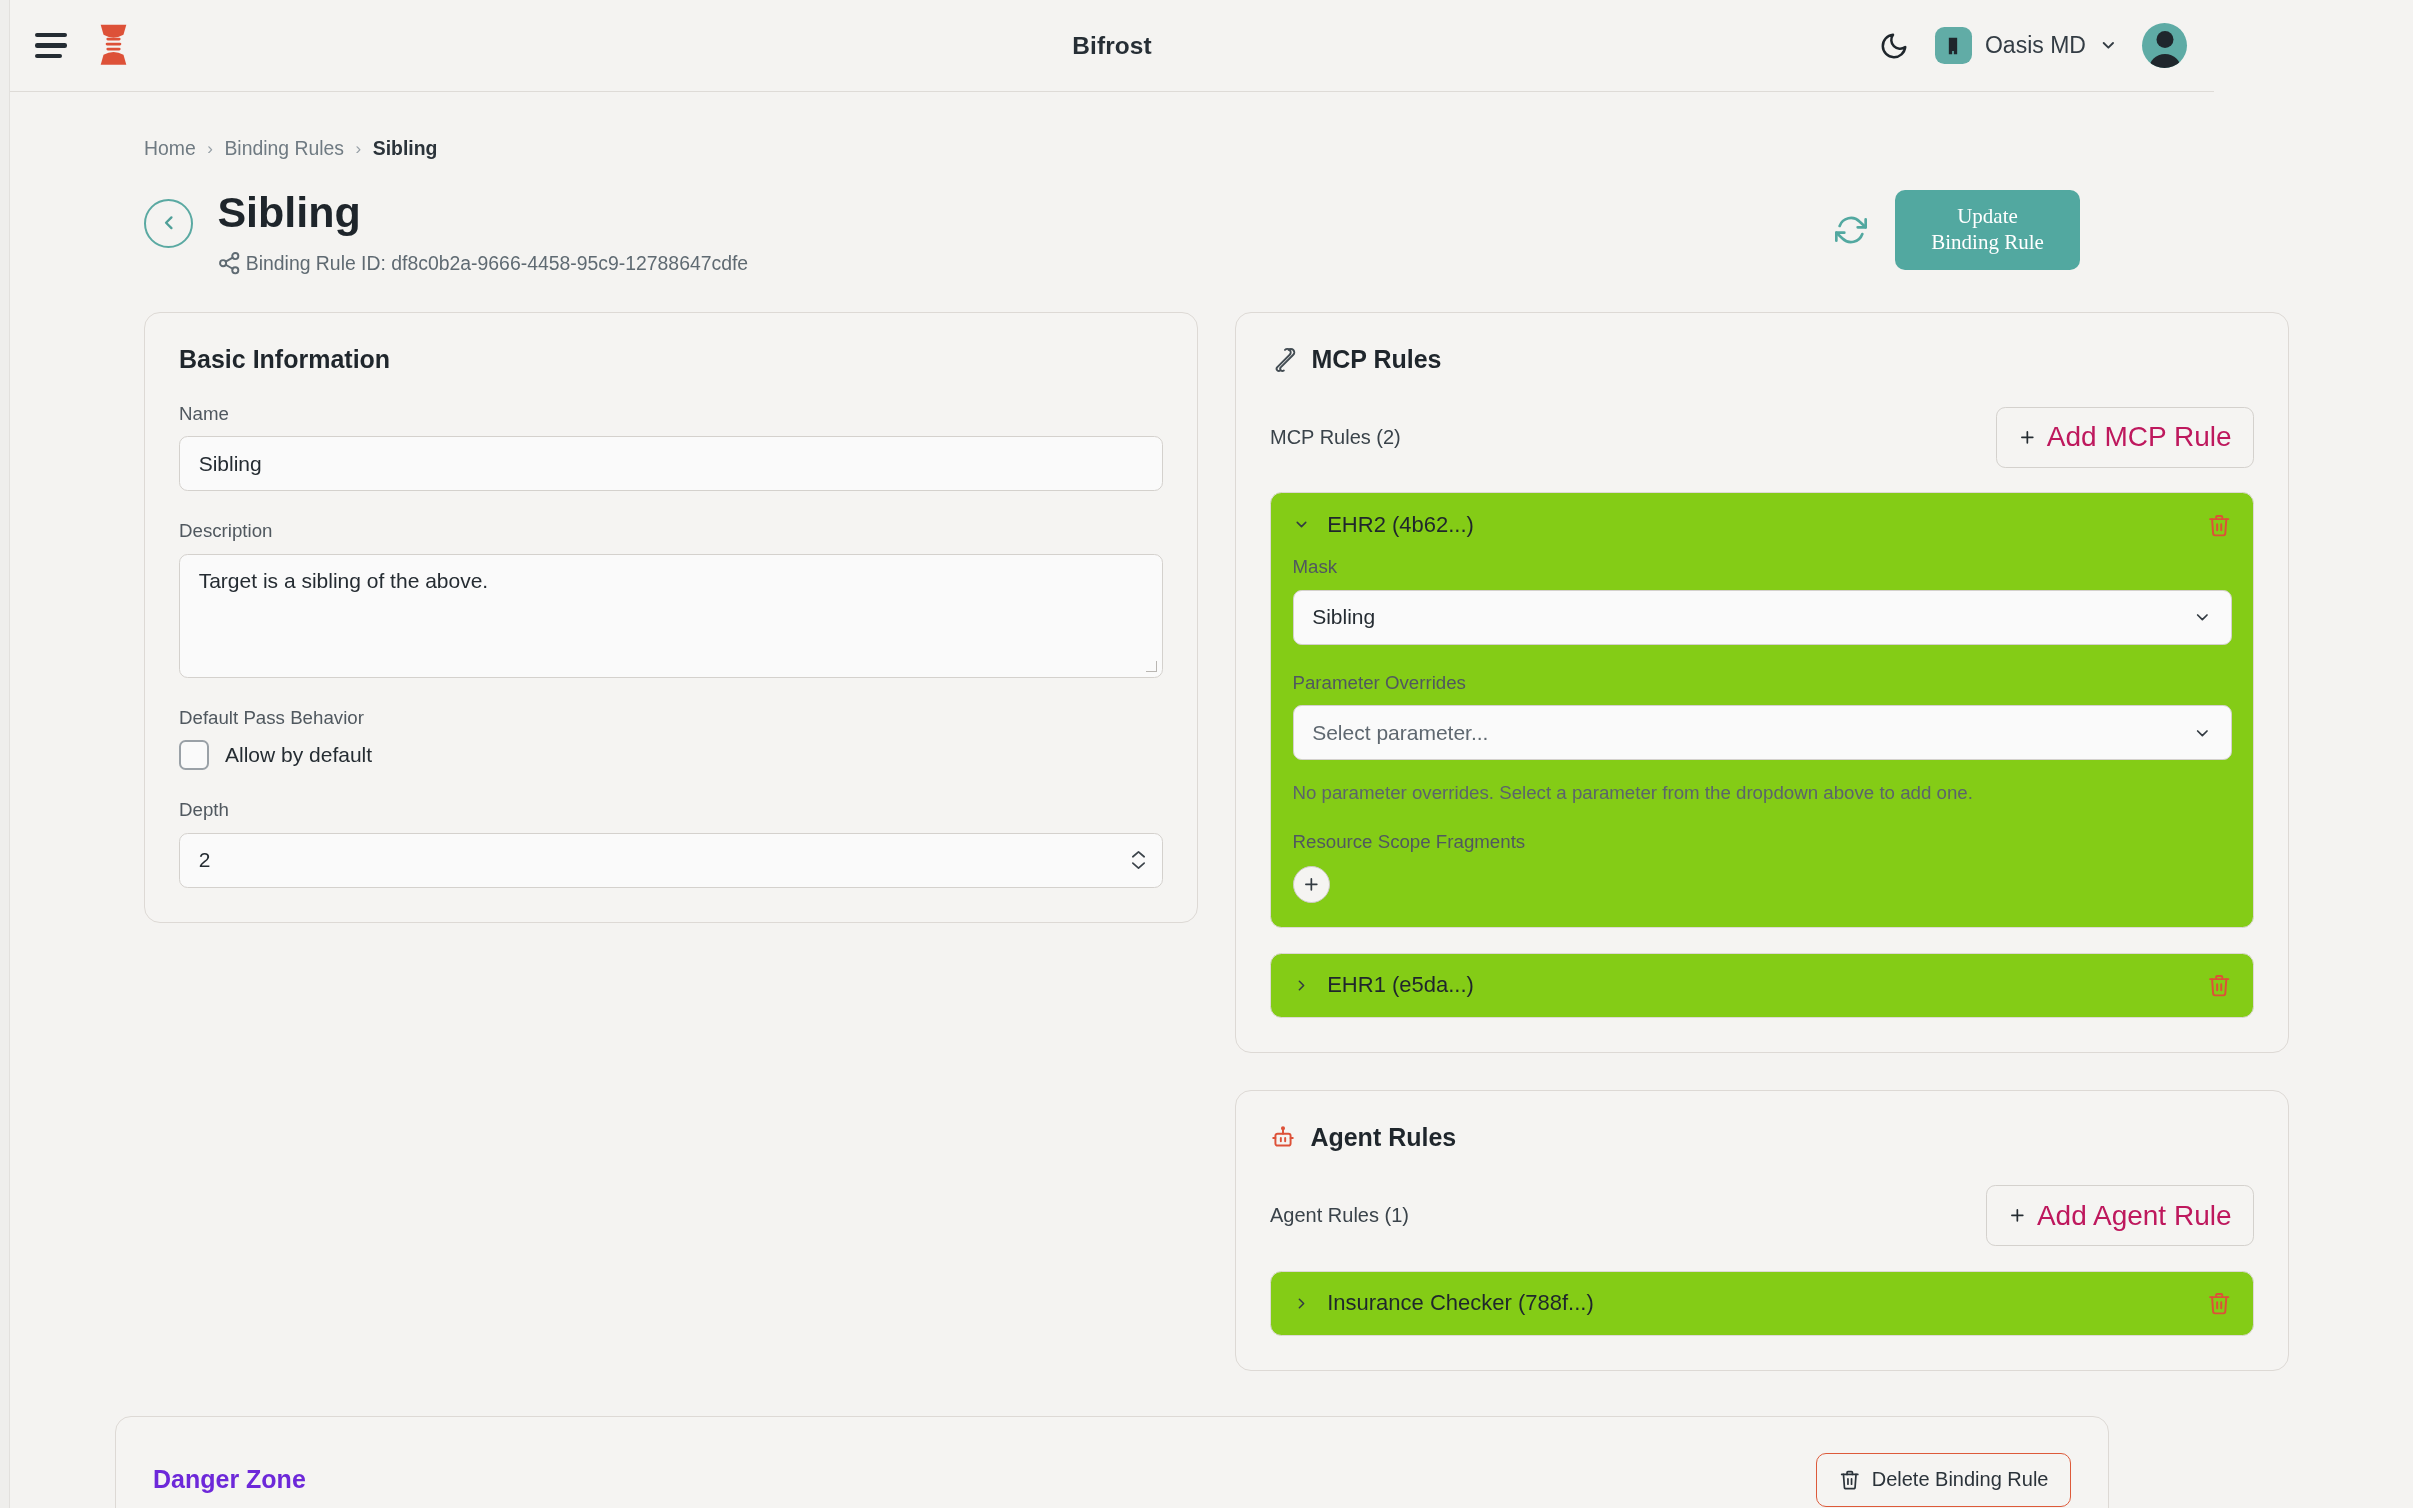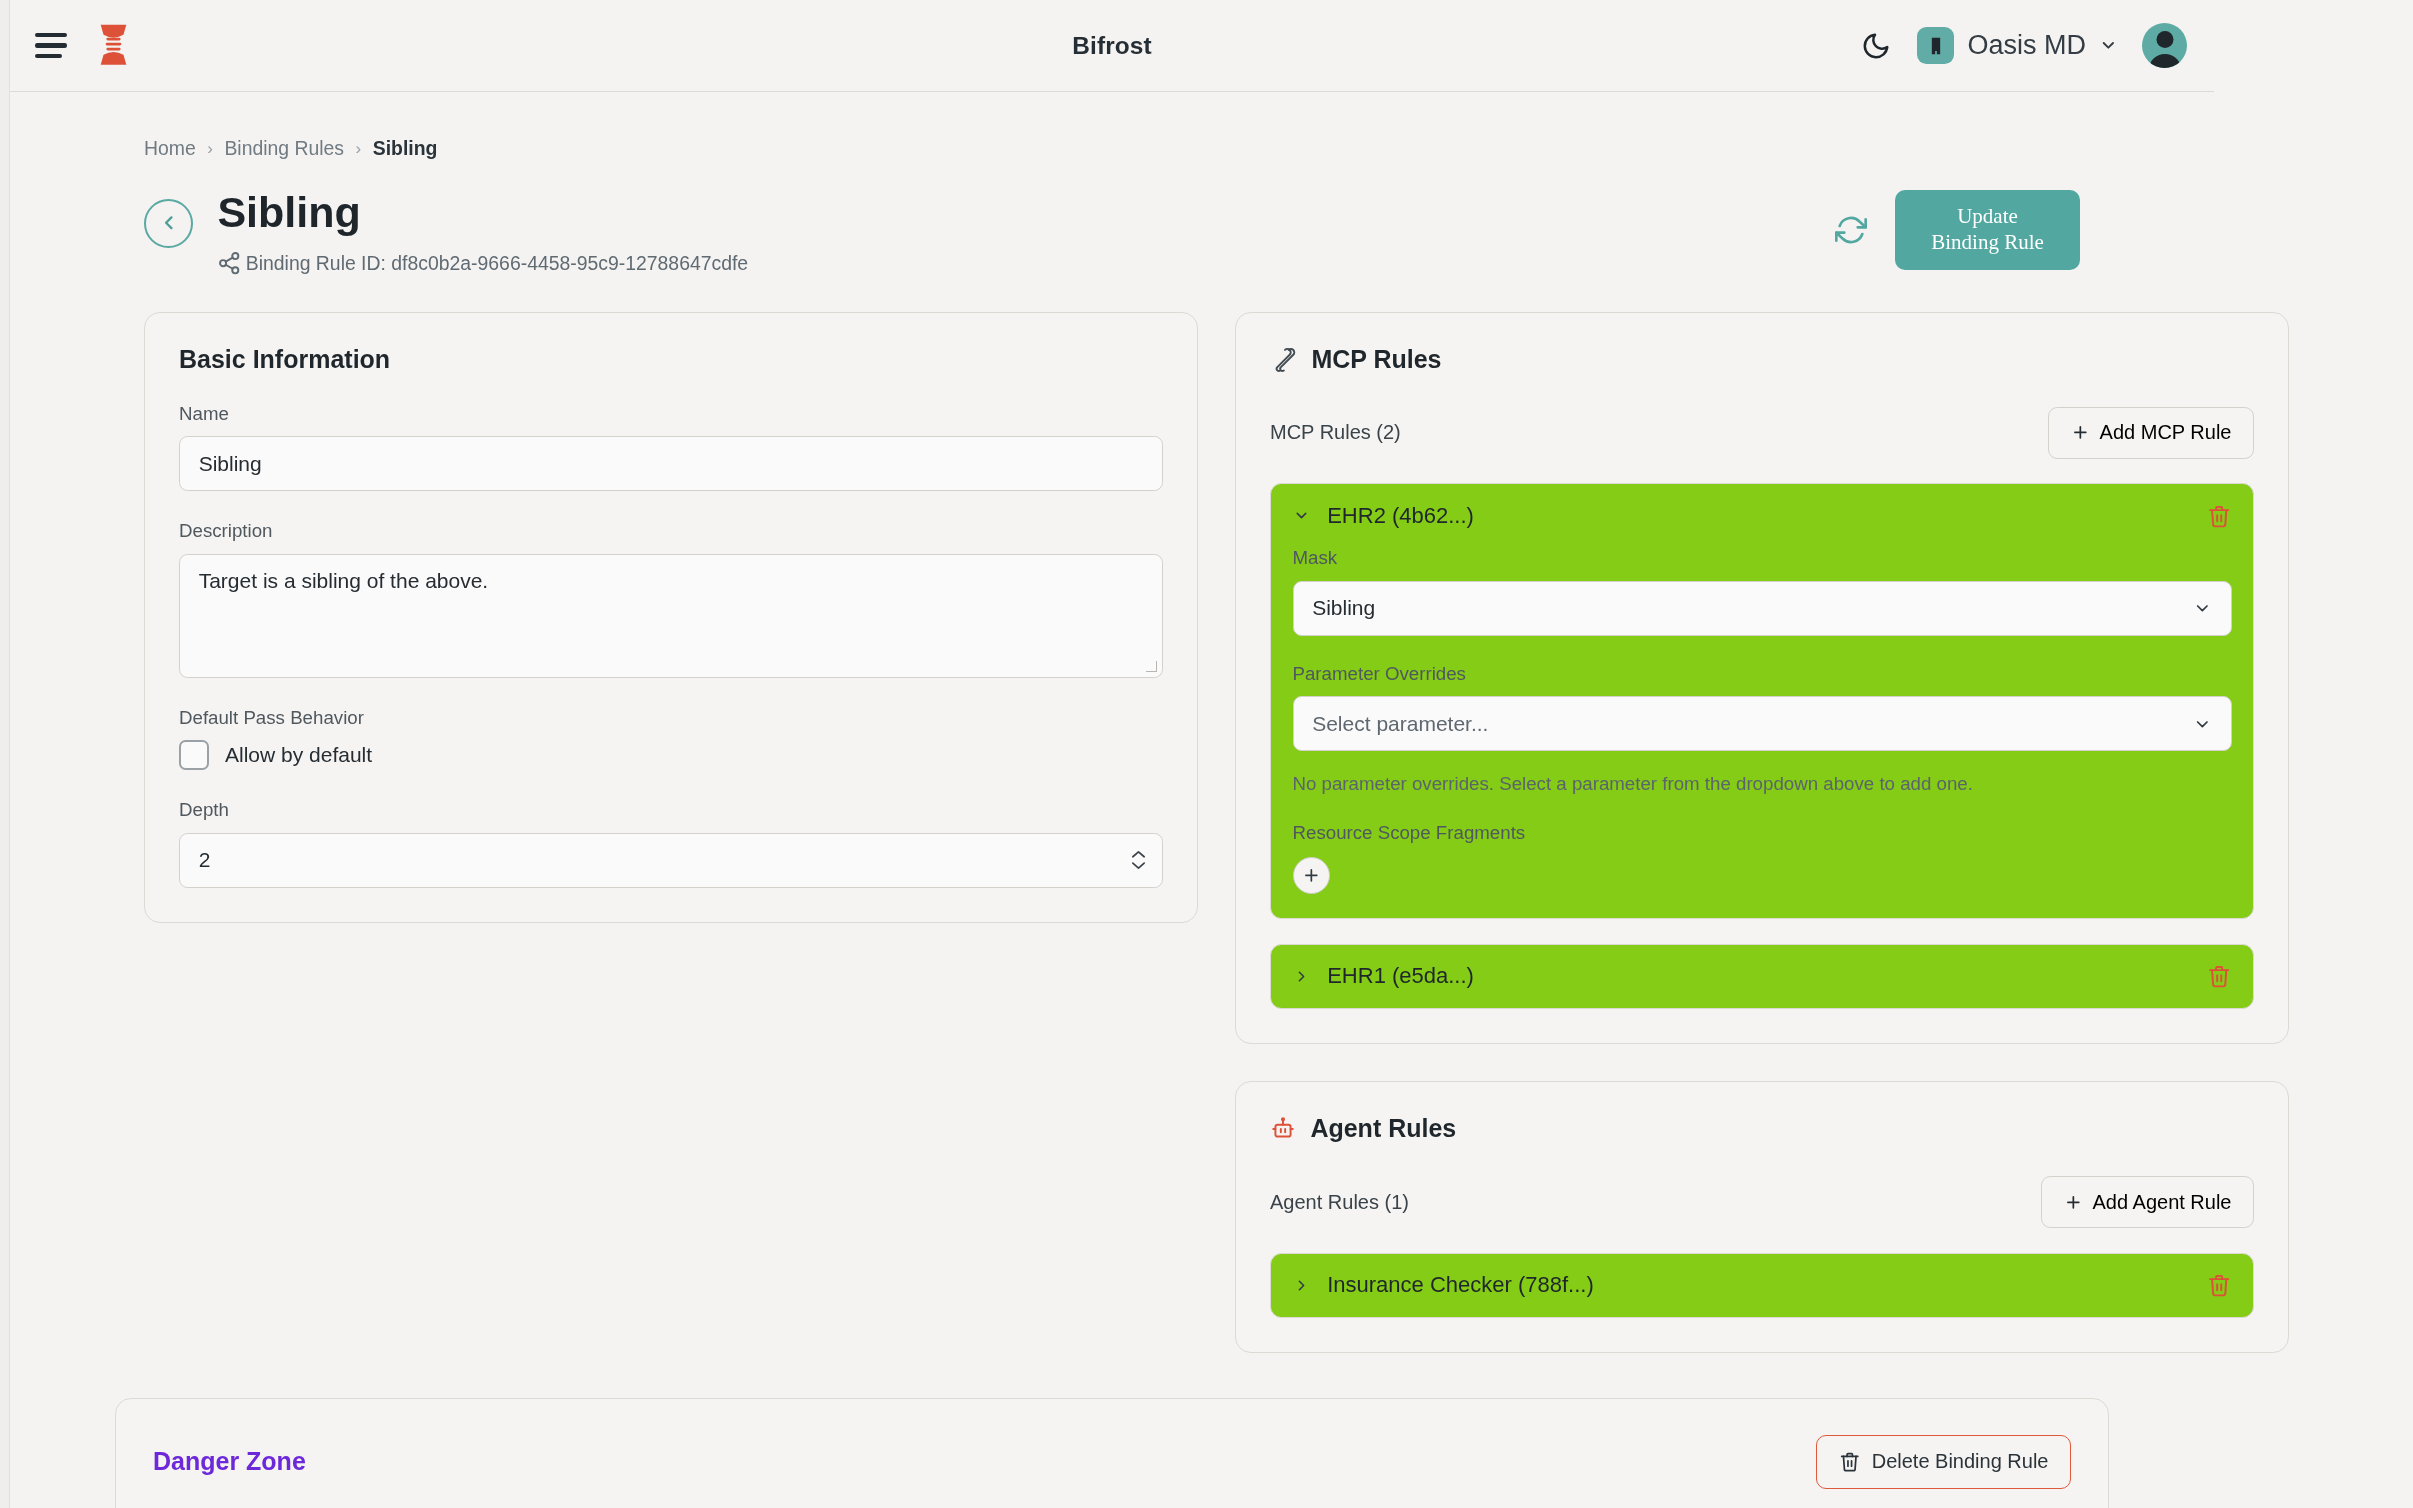--- a/index.html
+++ b/index.html
@@ -44,21 +44,21 @@
   .topbar-right {
     margin-left: auto; margin-right: 27px;
     display: flex; align-items: center; gap: 24.4px;
   }
   .icon-btn { width: 34px; height: 34px; display: flex; align-items: center; justify-content: center; cursor: pointer; }
   .org-chip { display: flex; align-items: center; gap: 13px; cursor: pointer; }
   .org-badge {
     width: 37px; height: 37px; border-radius: 9.3px; background: #61aca6;
     display: flex; align-items: center; justify-content: center;
   }
-  .org-name { font-size: 27px; color: #333c44; }
+  .org-name { font-size: 23px; color: #333c44; }
   .avatar {
     width: 45px; height: 45px; border-radius: 50%; background: #5eaba5;
     overflow: hidden; position: relative; cursor: pointer;
   }
   .avatar .head { position: absolute; left: 50%; top: 8px; transform: translateX(-50%);
     width: 17px; height: 17px; border-radius: 50%; background: #1f262c; }
   .avatar .body { position: absolute; left: 50%; bottom: -10px; transform: translateX(-50%);
     width: 33px; height: 24.4px; border-radius: 16.5px 16.5px 0 0; background: #1f262c; }
 
   
@@ -128,21 +128,21 @@
   .stepper {
     position: absolute; right: 16px; top: 50%; transform: translateY(-50%);
     display: flex; flex-direction: column; align-items: center; gap: 2.2px; cursor: pointer;
   }
 
   
   .rules-bar { display: flex; align-items: center; margin-top: 33px; }
   .rules-count { font-size: 20px; color: #3a434a; }
   .add-btn {
     margin-left: auto; background: #f5f4f2; border: 0.7px solid #d4d1cd; border-radius: 9.3px;
-    padding: 13.6px 21.5px; font-size: 20px; color: #000000; font-family: inherit; cursor: pointer;
+    padding: 13.6px 21.5px; font-size: 28px; color: #be185d; font-family: inherit; cursor: pointer;
     display: flex; align-items: center; gap: 10px;
   }
 
   .rule-box {
     margin-top: 24.4px; border: 0.7px solid #ddd9d5; border-radius: 11.5px; background: #84cc16;
   }
   .rule-header {
     display: flex; align-items: center; padding: 18.7px 21.5px; cursor: pointer;
   }
   .chev { width: 18.7px; display: flex; align-items: center; justify-content: center; color: #333b42; flex: none; }

